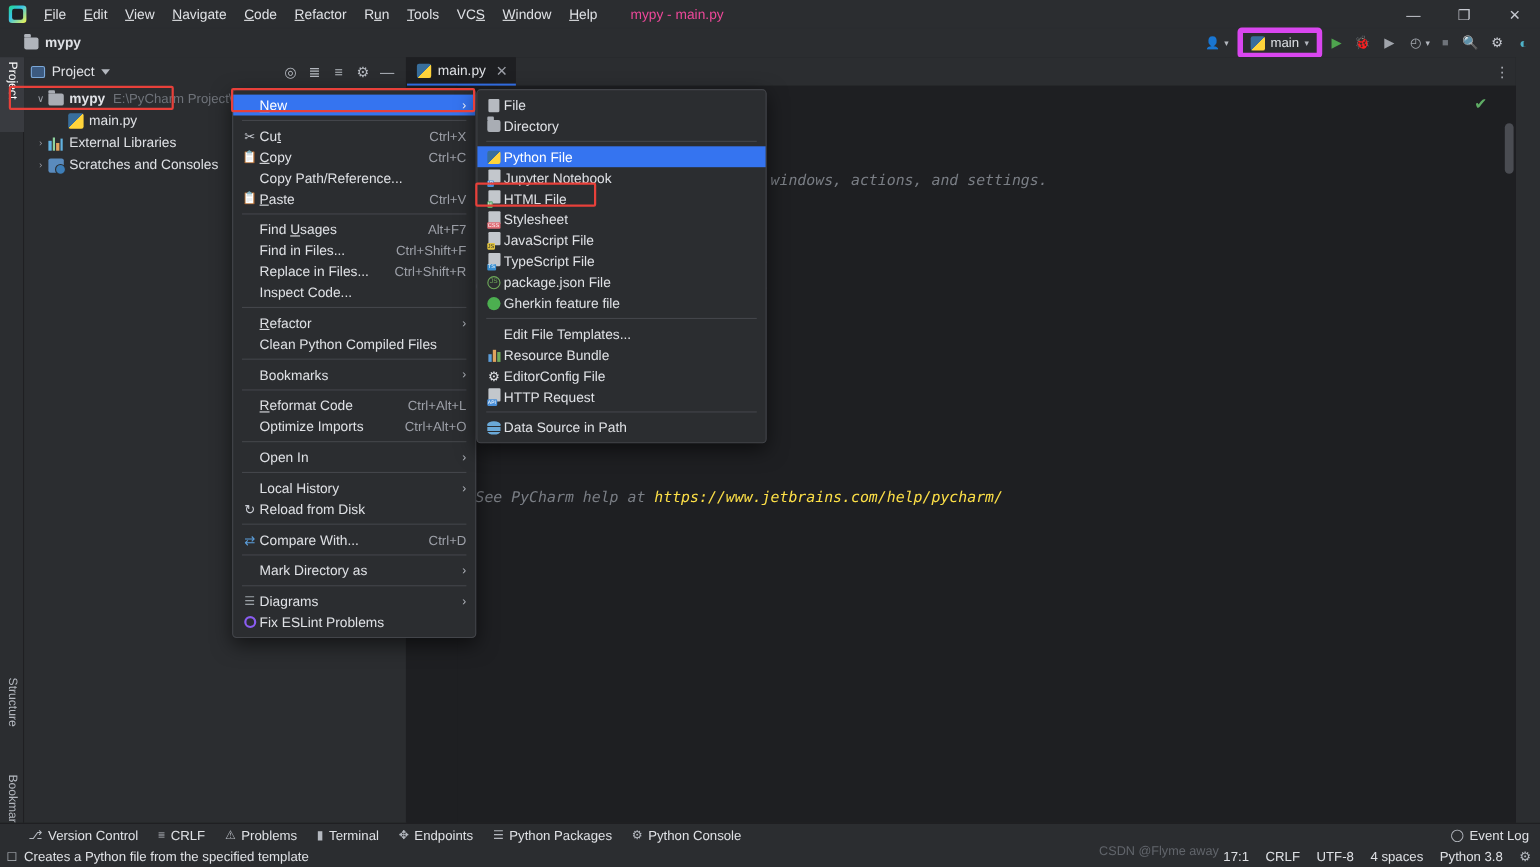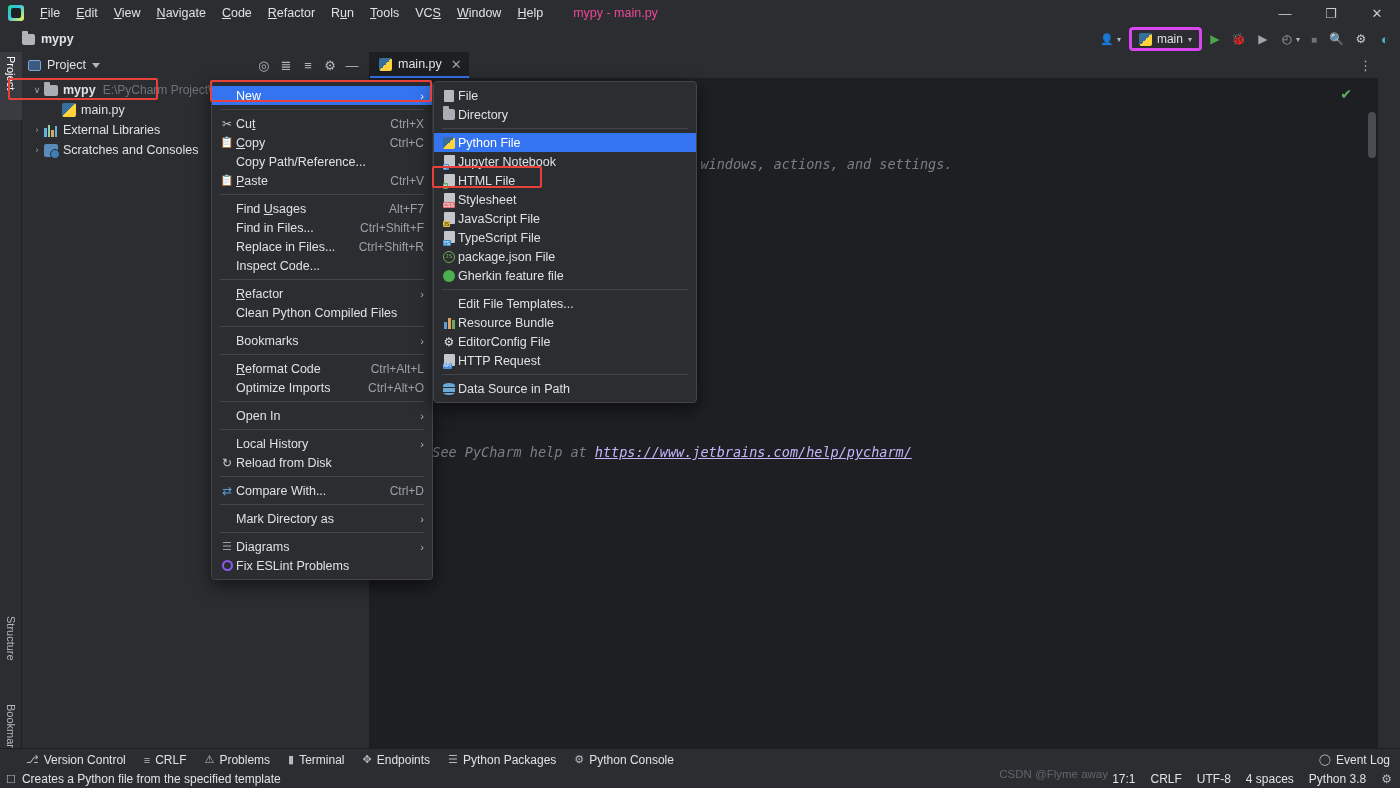--- a/index.html
+++ b/index.html
@@ -179,21 +179,21 @@
   .gutter {
     position: absolute; left: 0; top: 0; width: 46px; height: 100%;
     background: #1e1f22;
   }
   .code {
     position: absolute; left: 46px; top: 0; right: 22px; bottom: 0;
     font-family: "DejaVu Sans Mono", monospace; font-size: 13.5px;
     line-height: 24px; padding-top: 2px; white-space: pre;
   }
   .cline { height: 24px; color: #7a7e85; font-style: italic; }
-  .cline .lnk { color: #c4b5fd; text-decoration: underline; }
+  .cline .lnk { color: #fde047; }
   .caret-mark {
     position: absolute; left: 0; width: 5px; height: 18px; background: #3574f0;
   }
   .inspect-ok {
     position: absolute; right: 26px; top: 8px; color: #5fad65; font-size: 14px;
   }
   .editor-scroll {
     position: absolute; right: 2px; top: 34px; width: 8px; height: 46px;
     background: #4a4c52; border-radius: 4px;
   }
@@ -292,21 +292,21 @@
 
   <div class="projbar">
     <div class="folder-ico"></div>
     <div class="name">mypy</div>
 
     <div style="position:absolute;right:4px;top:0;height:26px;display:flex;align-items:center;gap:2px">
       <div style="display:flex;align-items:center;gap:3px;padding:0 6px;color:#c7cad1">
         <span style="font-size:11px">👤</span>
         <span style="font-size:8px;color:#b4b8bf">▾</span>
       </div>
-      <div style="display:flex;align-items:center;gap:5px;padding:2px 7px;border:3px solid #d946ef;border-radius:4px;">
+      <div style="display:flex;align-items:center;gap:5px;padding:2px 7px;border:5px solid #d946ef;border-radius:4px;">
         <span style="width:13px;height:13px;border-radius:2px;display:inline-block;background:linear-gradient(135deg,#386e9c 0 50%,#ffd43b 50% 100%)"></span>
         <span style="font-size:12px;color:#dfe1e5">main</span>
         <span style="font-size:8px;color:#b4b8bf">▾</span>
       </div>
       <div style="width:22px;text-align:center;color:#4ea44e;font-size:12px">▶</div>
       <div style="width:22px;text-align:center;color:#6aa84f;font-size:12px">🐞</div>
       <div style="width:22px;text-align:center;color:#a0a4ab;font-size:12px">▶</div>
       <div style="width:22px;text-align:center;color:#a0a4ab;font-size:12px">◴</div>
       <div style="font-size:8px;color:#b4b8bf;margin-left:-4px;margin-right:2px">▾</div>
       <div style="width:20px;text-align:center;color:#6f737a;font-size:10px">■</div>

